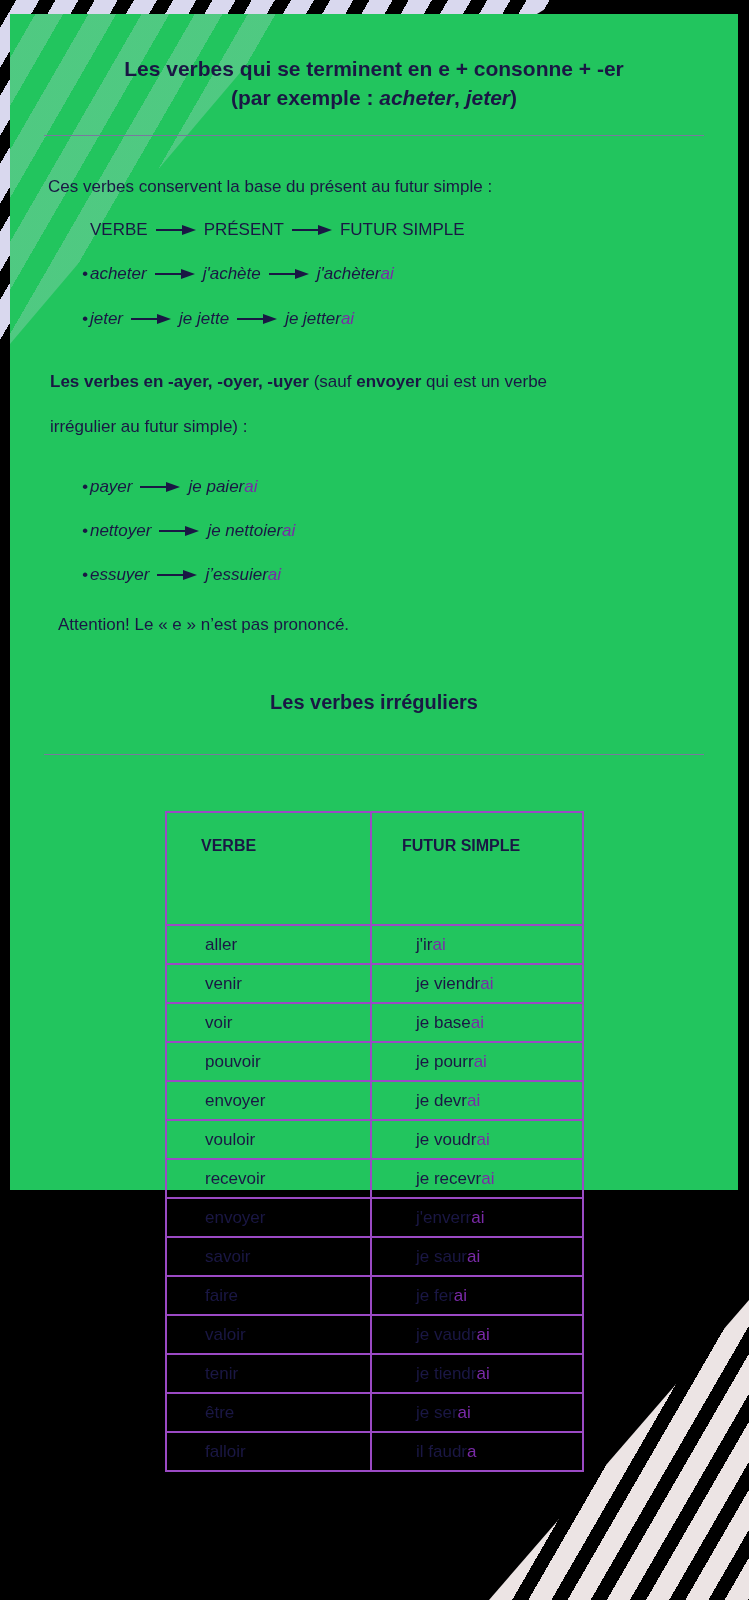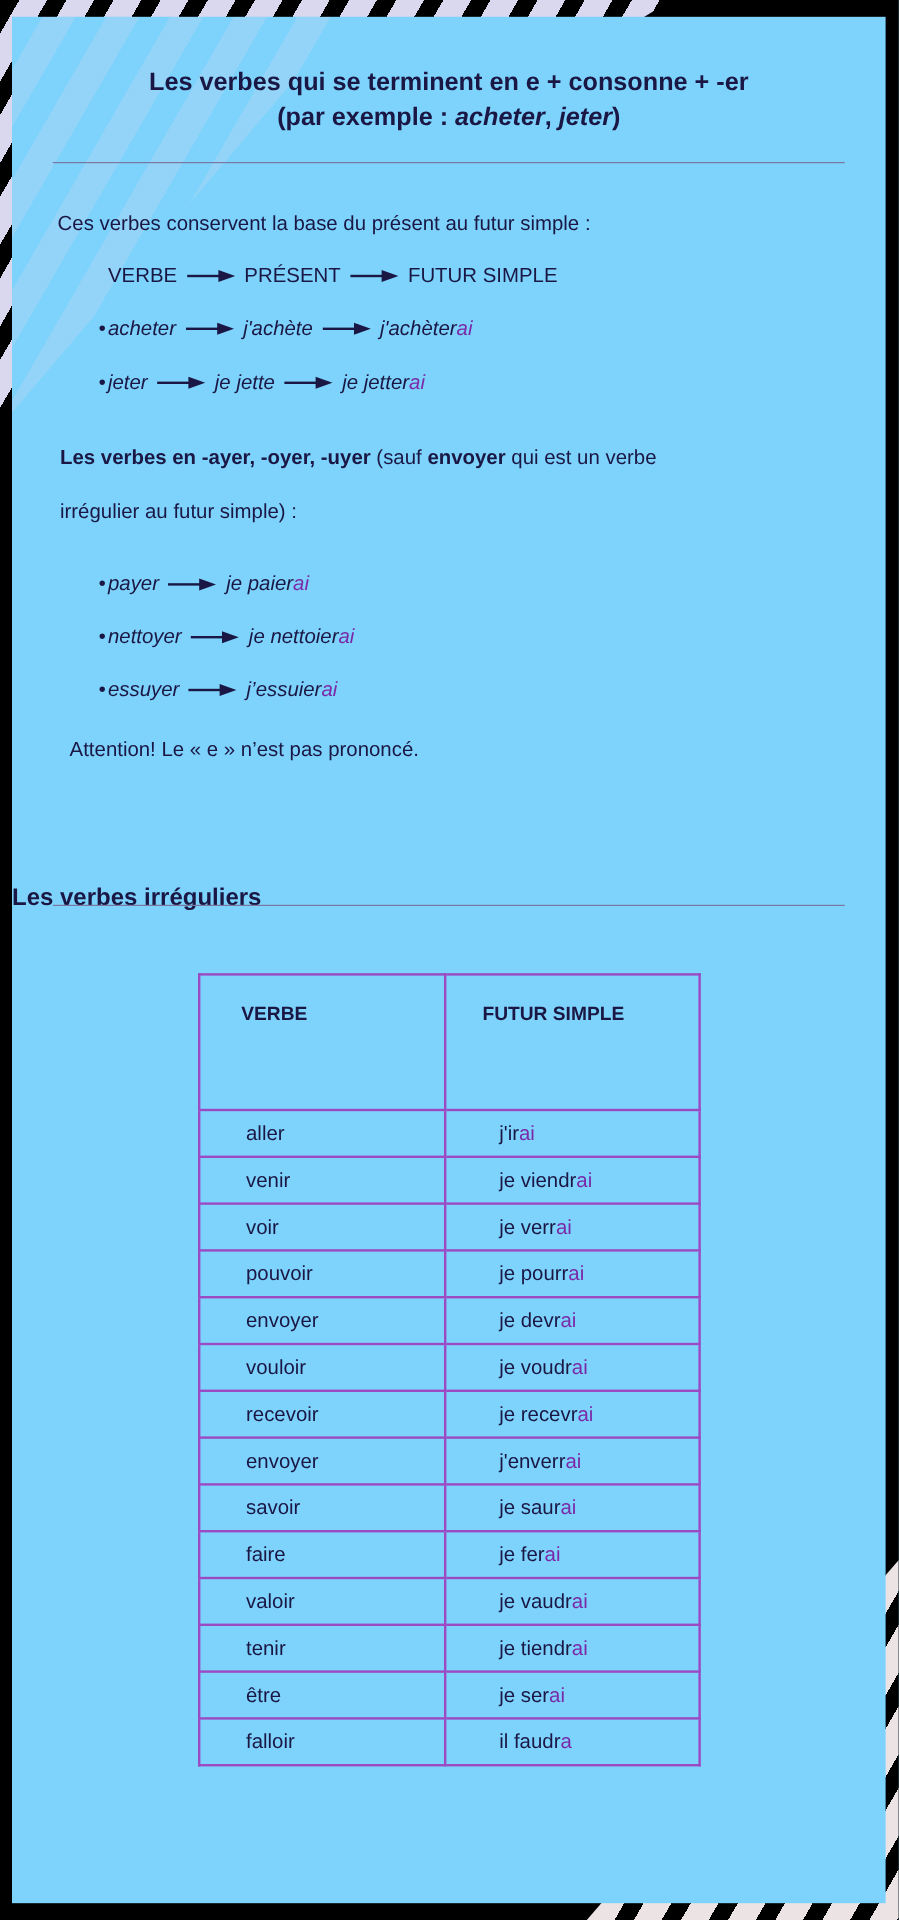--- a/index.html
+++ b/index.html
@@ -13,22 +13,22 @@
     position: absolute; left: 0; top: 0; width: 560px; height: 340px;
     background: repeating-linear-gradient(120deg, transparent 0 14px, #d9d8ee 14px 34px);
     clip-path: polygon(0 0, 560px 0, 0 340px);
   }
   .stripes-br {
     position: absolute; right: 0; bottom: 0; width: 260px; height: 300px;
     background: repeating-linear-gradient(120deg, transparent 0 14px, #ece4e4 14px 34px);
     clip-path: polygon(260px 0, 260px 300px, 0 300px);
   }
   .card {
-    position: absolute; left: 10px; top: 14px; width: 728px; height: 1572px;
-    background: #7dd3fc;
+    position: absolute; left: 10px; top: 14px; width: 728px; height: 1176px;
+    background: #22c55e;
   }
   .card-fade-tl {
     position: absolute; left: 0; top: 0; width: 280px; height: 330px;
     background: repeating-linear-gradient(120deg, transparent 0 22px, rgba(215,214,236,0.25) 22px 46px);
     clip-path: polygon(0 0, 280px 0, 0 330px);
   }
   .title {
     position: absolute; left: 0; right: 0; top: 40px;
     text-align: center; font-weight: bold; font-size: 21px; line-height: 29px;
   }
@@ -36,22 +36,22 @@
   .para { position: absolute; font-size: 17px; }
   .row { position: absolute; font-size: 17px; display: flex; align-items: center; white-space: nowrap; }
   .it { font-style: italic; }
   .b { font-weight: bold; }
   .ai { color: #7a2aa8; }
   .arrow { display: inline-block; width: 40px; height: 10px; margin: 0 8px; position: relative; }
   .arrow::before { content: ""; position: absolute; left: 0; right: 10px; top: 4px; height: 2px; background: #1a1744; }
   .arrow::after { content: ""; position: absolute; right: 0; top: 0; border-left: 14px solid #1a1744; border-top: 5px solid transparent; border-bottom: 5px solid transparent; }
   .bullet { margin-right: 2px; }
   .section2 {
-    position: absolute; left: 0; right: 0; top: 677px; 
-    font-weight: bold; font-size: 20px; margin-top: 46px;
+    position: absolute; left: 0; right: 0; top: 677px; text-align: center;
+    font-weight: bold; font-size: 20px;
   }
   table.verbs {
     position: absolute; left: 155px; top: 797px; width: 419px;
     border-collapse: collapse; font-size: 17px;
   }
   table.verbs th, table.verbs td { border: 2px solid #9b4ac4; text-align: left; }
   table.verbs th { height: 87px; vertical-align: top; padding: 24px 0 0 34px; font-weight: bold; font-size: 16px; }
   table.verbs th.c2 { padding-left: 30px; }
   table.verbs td { height: 37px; padding: 0 0 0 38px; }
   table.verbs td.c2 { padding-left: 44px; }
@@ -150,21 +150,21 @@
         <tr>
           <td><span>aller</span></td>
           <td class="c2"><span>j'ir</span><span class="ai">ai</span></td>
         </tr>
         <tr>
           <td><span>venir</span></td>
           <td class="c2"><span>je viendr</span><span class="ai">ai</span></td>
         </tr>
         <tr>
           <td><span>voir</span></td>
-          <td class="c2"><span>je verr</span><span class="ai">ai</span></td>
+          <td class="c2"><span>je base</span><span class="ai">ai</span></td>
         </tr>
         <tr>
           <td><span>pouvoir</span></td>
           <td class="c2"><span>je pourr</span><span class="ai">ai</span></td>
         </tr>
         <tr>
           <td><span>envoyer</span></td>
           <td class="c2"><span>je devr</span><span class="ai">ai</span></td>
         </tr>
         <tr>

